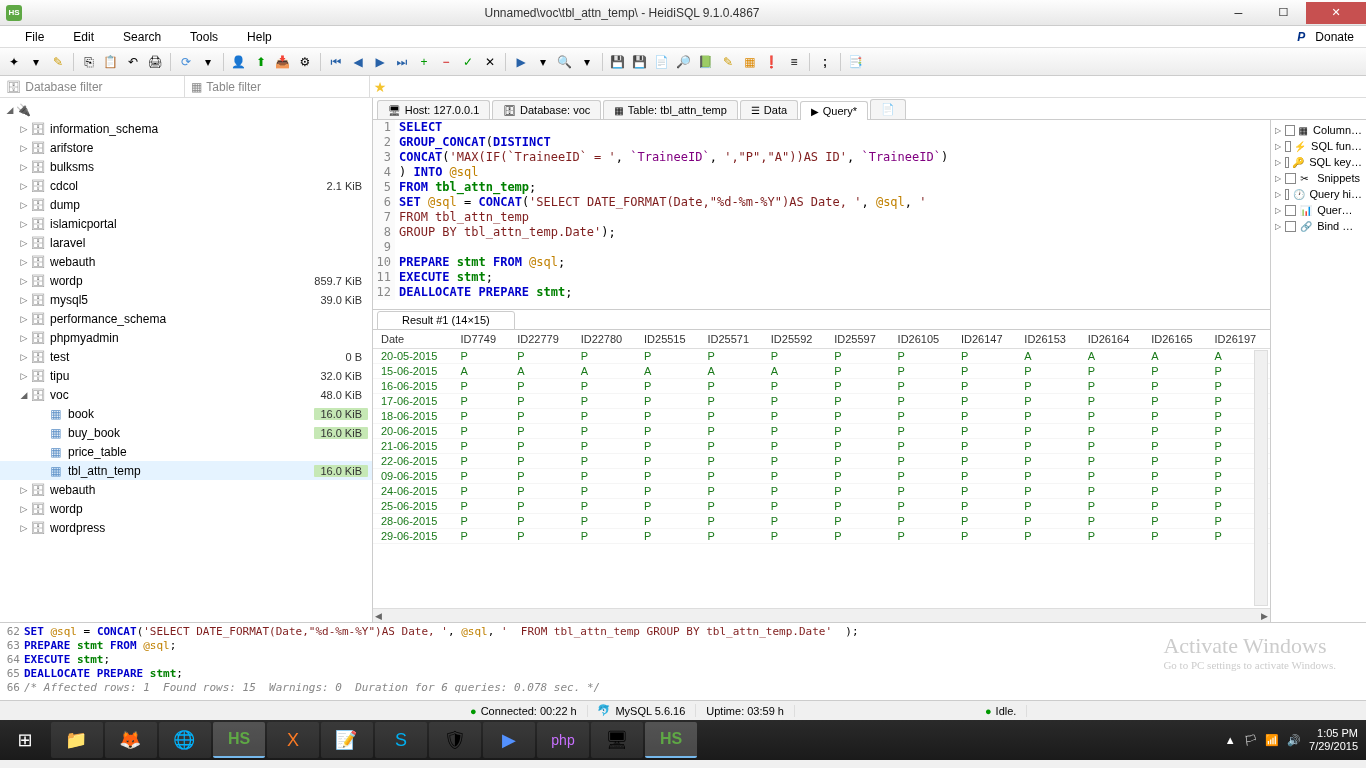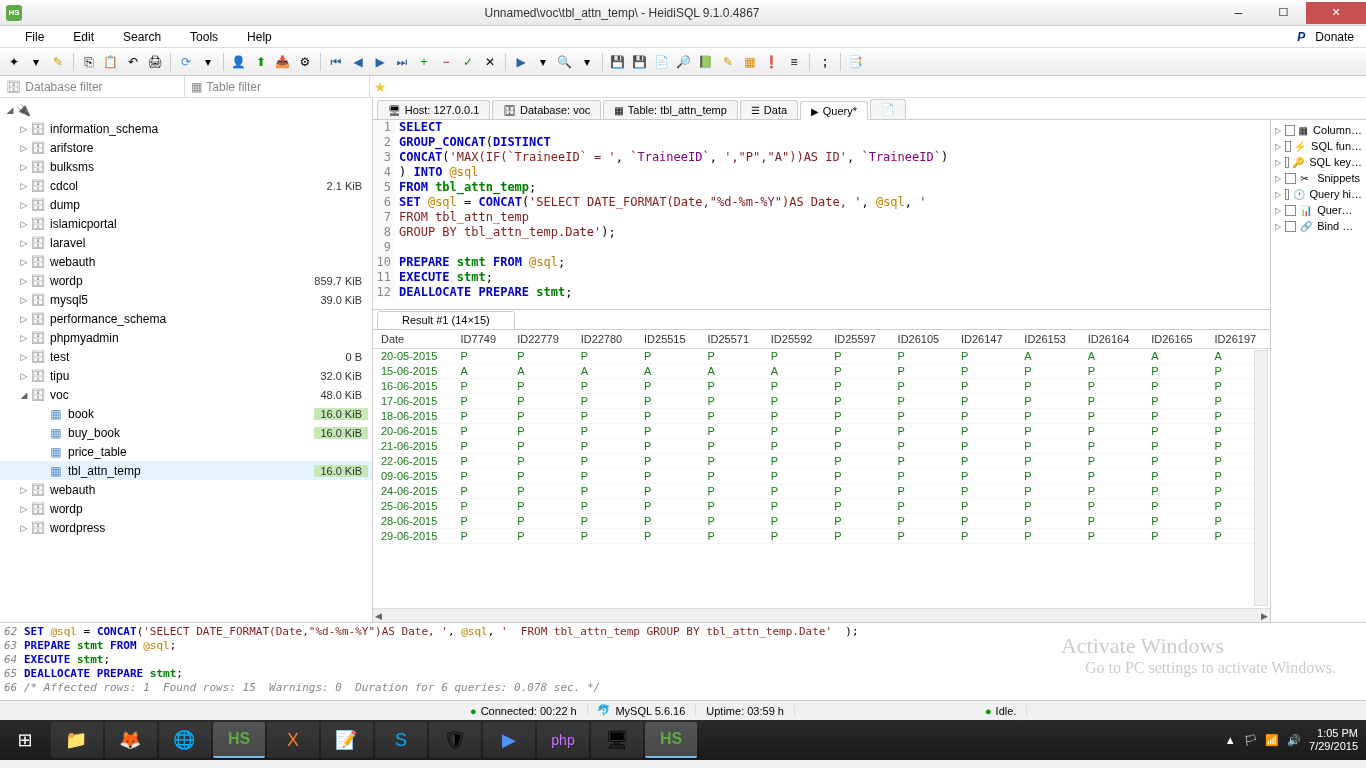--- a/index.html
+++ b/index.html
@@ -87,26 +87,26 @@
 
 .side-panel { width: 95px; background: #fff; padding: 2px; overflow: hidden; }
 .side-item { display: flex; align-items: center; gap: 4px; padding: 2px 2px; font-size: 11px; white-space: nowrap; }
 .side-item .exp { font-size: 8px; color: #666; }
 .side-item .chk { width: 11px; height: 11px; border: 1px solid #888; }
 .side-item .ic { width: 13px; font-size: 10px; }
 
 
 .log-panel { height: 78px; background: #fff; border-top: 1px solid #ccc; font-family: Consolas, monospace; font-size: 11px; padding: 2px 4px; overflow: hidden; position: relative; }
 .log-line { display: flex; line-height: 14px; }
-.log-num { color: #888; width: 20px; padding-right: 4px; font-style: italic; }
+.log-num { color: #888; width: 20px; text-align: right; padding-right: 4px; }
 .log-code { white-space: pre; }
 .cmt { color: #888; font-style: italic; }
 .watermark { position: absolute; right: 30px; top: 10px; color: #ccc; font-family: "Segoe UI"; }
 .watermark .big { font-size: 22px; }
-.watermark .sm { font-size: 16px; margin-left: 24px; }
+.watermark .sm { font-size: 11px; }
 
 
 .status-bar { height: 20px; background: #f0f0f0; border-top: 1px solid #ccc; display: flex; align-items: center; font-size: 11px; }
 .status-cell { padding: 0 10px; border-right: 1px solid #ddd; display: flex; align-items: center; gap: 4px; }
 .status-spacer { flex: 1; }
 
 
 .taskbar { height: 40px; background: linear-gradient(#2a2a2a, #1a1a1a); display: flex; align-items: center; }
 .task-start { width: 50px; height: 40px; display: flex; align-items: center; justify-content: center; color: #fff; font-size: 18px; }
 .task-item { width: 52px; height: 36px; margin: 2px 1px; display: flex; align-items: center; justify-content: center; border-radius: 2px; background: rgba(255,255,255,0.08); }

